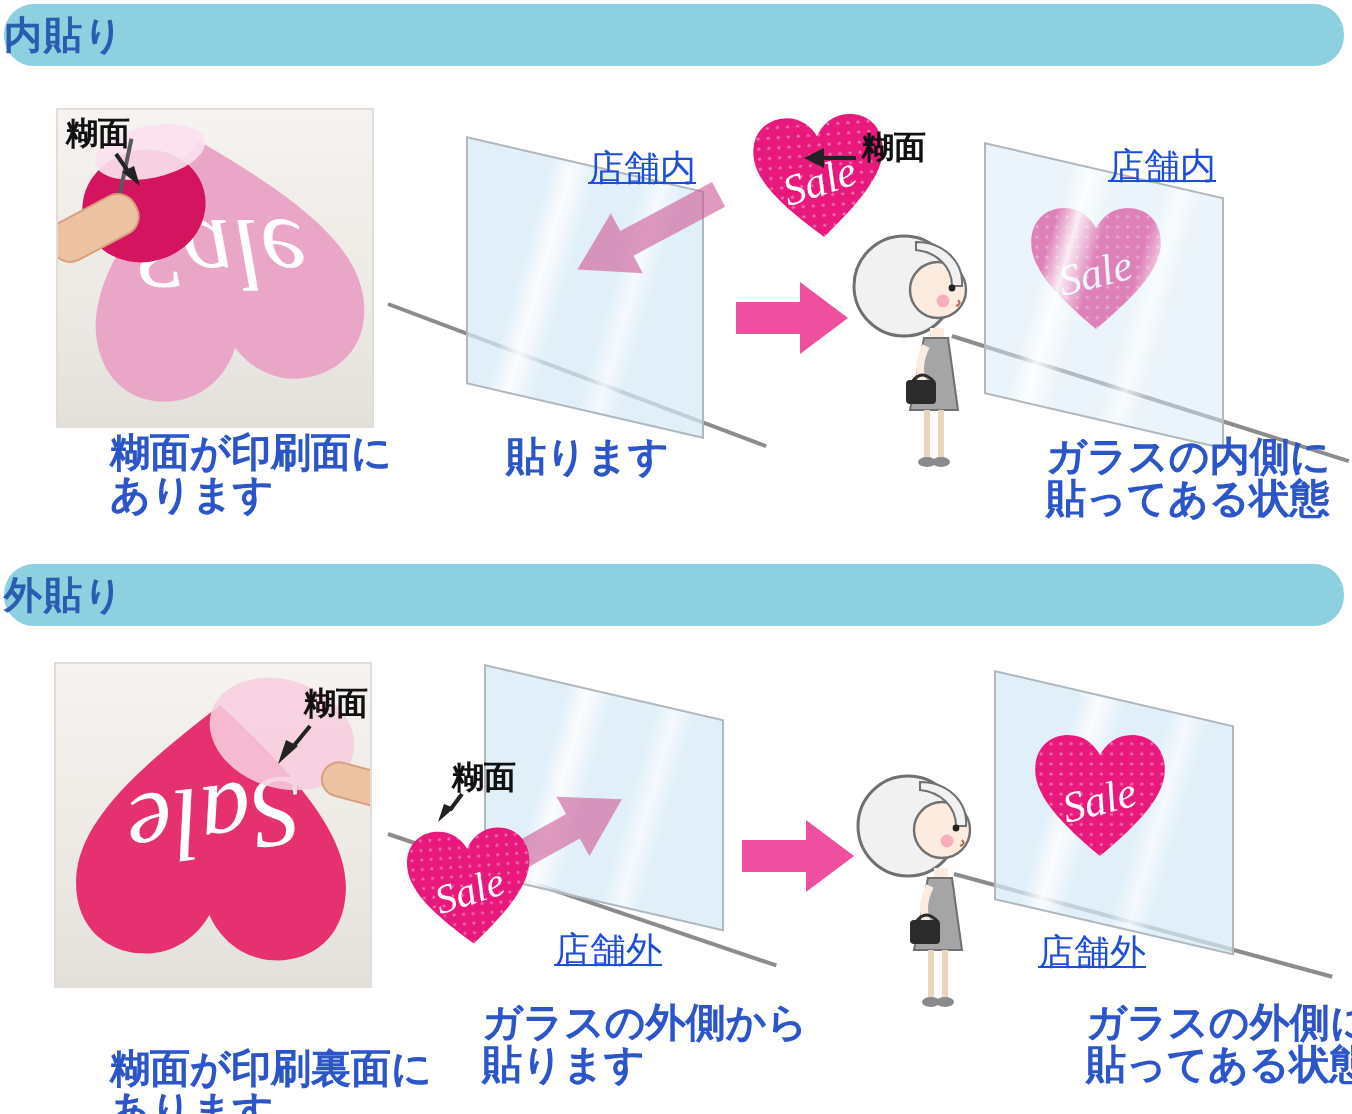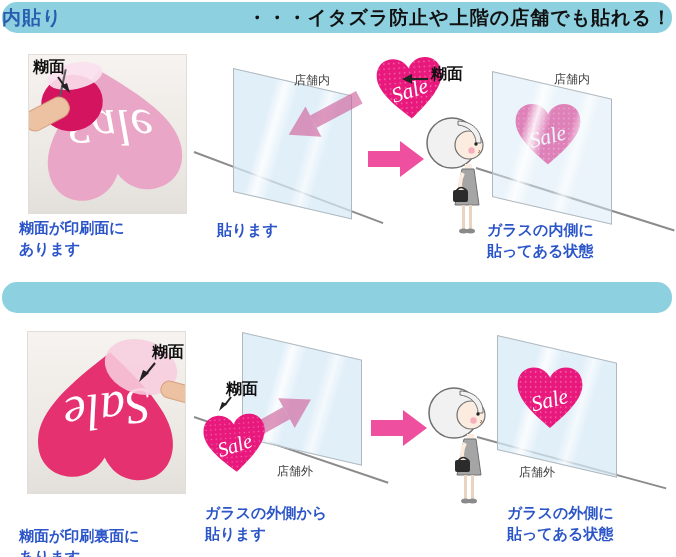--- a/index.html
+++ b/index.html
@@ -39,24 +39,24 @@
       rgba(255,255,255,0) 58%,rgba(255,255,255,0.65) 65%,rgba(255,255,255,0) 72%);
     transform:skewY(13deg);transform-origin:top left;
   }
   .glass.see-through{background-color:rgba(214,233,246,0.5);}
   .ground{
     position:absolute;height:2px;background:#8c8c8c;z-index:1;
     transform-origin:left center;
   }
   
   .glue-label{position:absolute;font-size:16px;font-weight:bold;color:#111;z-index:6;white-space:nowrap;}
-  .loc-label{position:absolute;font-size:12px;color:#404040;z-index:6;white-space:nowrap;}
+  .loc-label{position:absolute;font-size:18px;color:#1d4ed8;z-index:6;white-space:nowrap;text-decoration:underline;}
   .cap{
-    position:absolute;font-size:15px;font-weight:bold;color:#2b55c8;
-    line-height:21px;z-index:6;white-space:nowrap;
+    position:absolute;font-size:20px;font-weight:bold;color:#2b55c8;
+    line-height:21px;z-index:6;white-space:nowrap;margin-left:36px;
   }
   .arrow-svg{position:absolute;overflow:visible;}
   .z1{z-index:1}.z3{z-index:3}.z4{z-index:4}.z5{z-index:5}
   .woman{position:absolute;z-index:4;}
 </style>
 </head>
 <body>
 
 <div id="stage">
 
@@ -64,21 +64,20 @@
     <defs>
       <path id="hp" d="M50 87 C24 65 5 46 5 27 C5 11 16 3 28 3 C38 3 46 9 50 17 C54 9 62 3 72 3 C84 3 95 11 95 27 C95 46 76 65 50 87 Z"></path>
       <pattern id="dotp" width="7" height="7" patternUnits="userSpaceOnUse">
         <circle cx="2" cy="2" r="1.1" fill="#ffffff" opacity="0.38"></circle>
       </pattern>
     </defs>
   </svg>
 
   <div class="banner" style="top:2px">
     <span class="hl">内貼り</span>
-      <span class="rest">・・・イタズラ防止や上階の店舗でも貼れる！</span>
   </div>
 
   <div class="ground" style="left:194px;top:151px;width:202px;transform:rotate(20.6deg)"></div>
   <div class="ground" style="left:476px;top:167px;width:208px;transform:rotate(17.5deg)"></div>
 
   <div class="photo" style="left:28px;top:54px;width:157px;height:158px">
     <svg class="heart" viewBox="0 0 100 92" style="left:6px;top:6px;width:150px;height:140px;transform:scaleX(-1) rotate(190deg)">
       <use href="#hp" fill="#eaa6c7"></use>
       <text class="sale-txt" x="50" y="60" text-anchor="middle" font-size="34" transform="rotate(-10 50 50)">Sale</text>
     </svg>
@@ -144,20 +143,21 @@
     <rect x="45" y="92" width="3" height="24" fill="#e9d4bf"></rect>
     <ellipse cx="39.5" cy="118" rx="4.5" ry="2.5" fill="#8a8a8a"></ellipse>
     <ellipse cx="46.5" cy="118" rx="4.5" ry="2.5" fill="#8a8a8a"></ellipse>
   </svg>
   <div class="cap" style="left:487px;top:219px">
     <div>ガラスの内側に</div>
     <div>貼ってある状態</div>
   </div>
 
   <div class="banner" style="top:282px">
+    <span class="hl">外貼り</span>
   </div>
 
   <div class="ground" style="left:194px;top:416px;width:205px;transform:rotate(18.7deg)"></div>
   <div class="ground" style="left:477px;top:436px;width:196px;transform:rotate(15.2deg)"></div>
 
   <div class="photo" style="left:27px;top:331px;width:157px;height:161px">
     <svg class="heart" viewBox="0 0 100 92" style="left:4px;top:12px;width:150px;height:140px;transform:rotate(183deg)">
       <use href="#hp" fill="#e5316f"></use>
       <text class="sale-txt" x="50" y="60" text-anchor="middle" font-size="34" transform="rotate(-10 50 50)">Sale</text>
     </svg>

